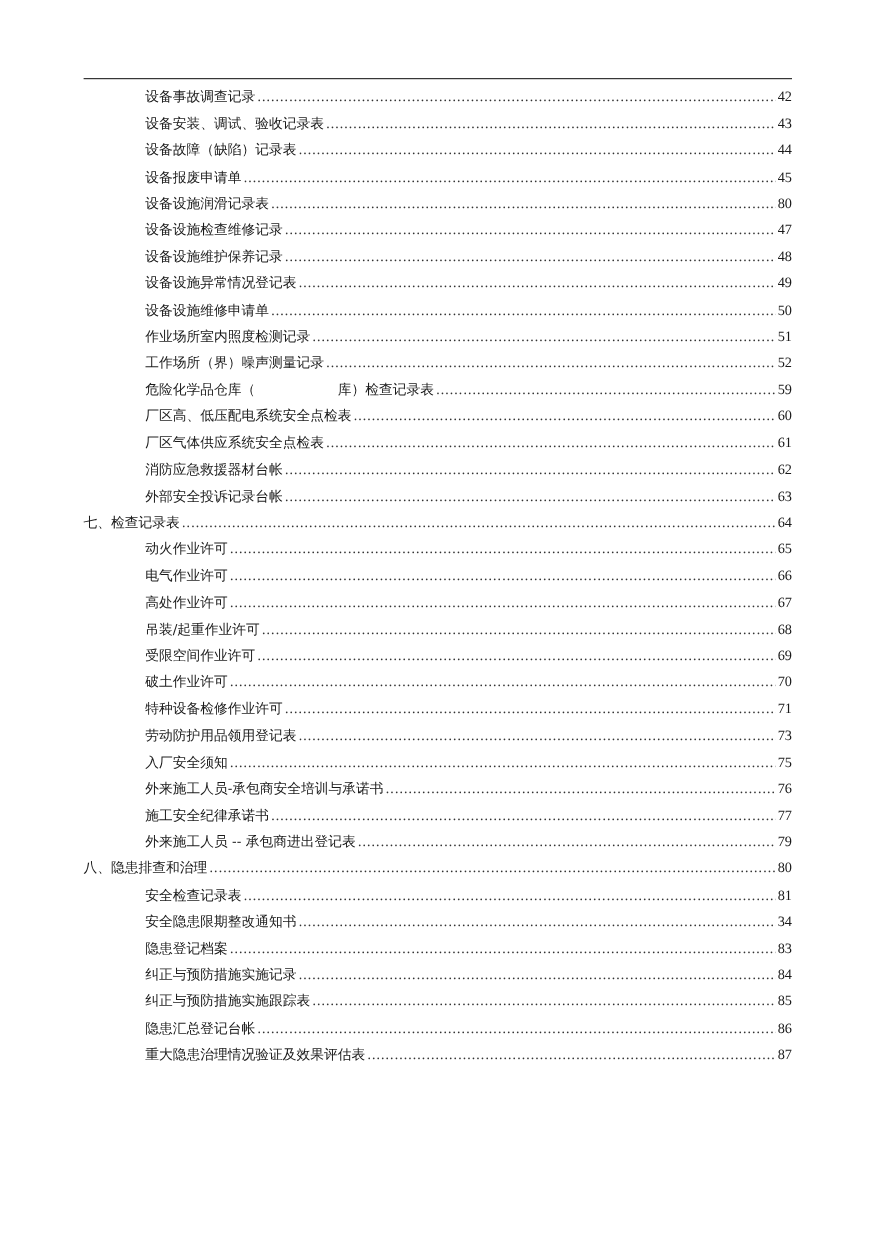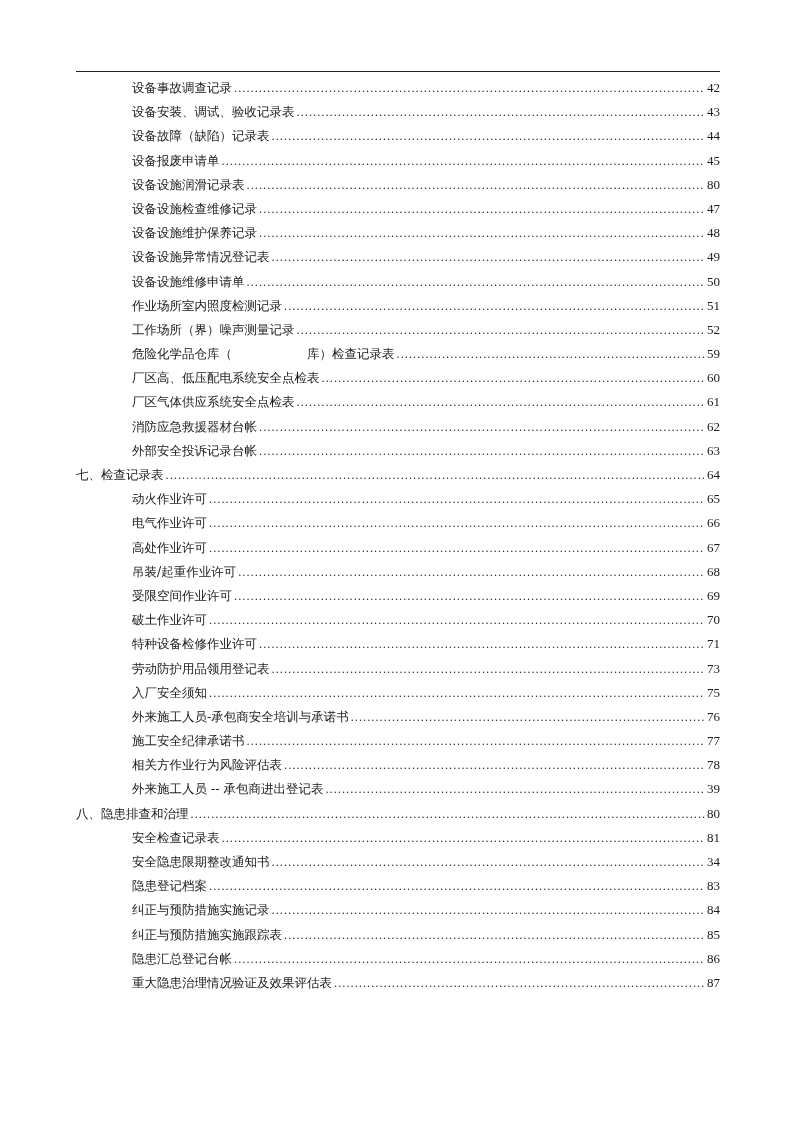--- a/index.html
+++ b/index.html
@@ -155,28 +155,23 @@
       <span class="label">外来施工人员-承包商安全培训与承诺书</span>
       <span class="leader"></span>
       <span class="page">76</span>
     </div>
     <div class="row lvl2">
       <span class="label">施工安全纪律承诺书</span>
       <span class="leader"></span>
       <span class="page">77</span>
     </div>
     <div class="row lvl2">
-      <span class="label">相关方作业行为风险评估表</span>
-      <span class="leader"></span>
-      <span class="page">78</span>
-    </div>
-    <div class="row lvl2">
       <span class="label">外来施工人员 -- 承包商进出登记表</span>
       <span class="leader"></span>
-      <span class="page">39</span>
+      <span class="page">79</span>
     </div>
     <div class="row lvl1">
       <span class="label">八、隐患排查和治理</span>
       <span class="leader"></span>
       <span class="page">80</span>
     </div>
     <div class="row lvl2">
       <span class="label">安全检查记录表</span>
       <span class="leader"></span>
       <span class="page">81</span>

